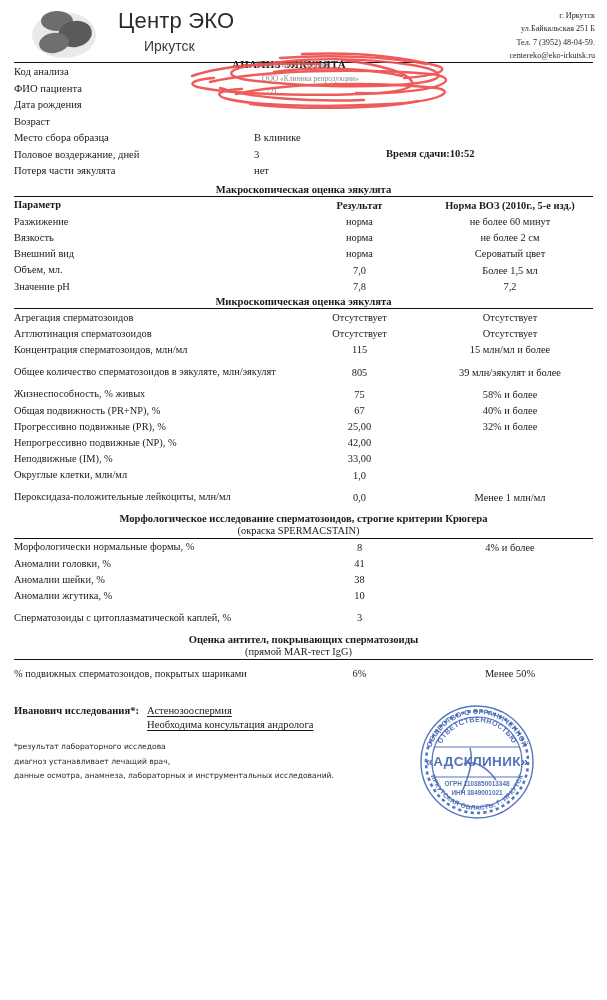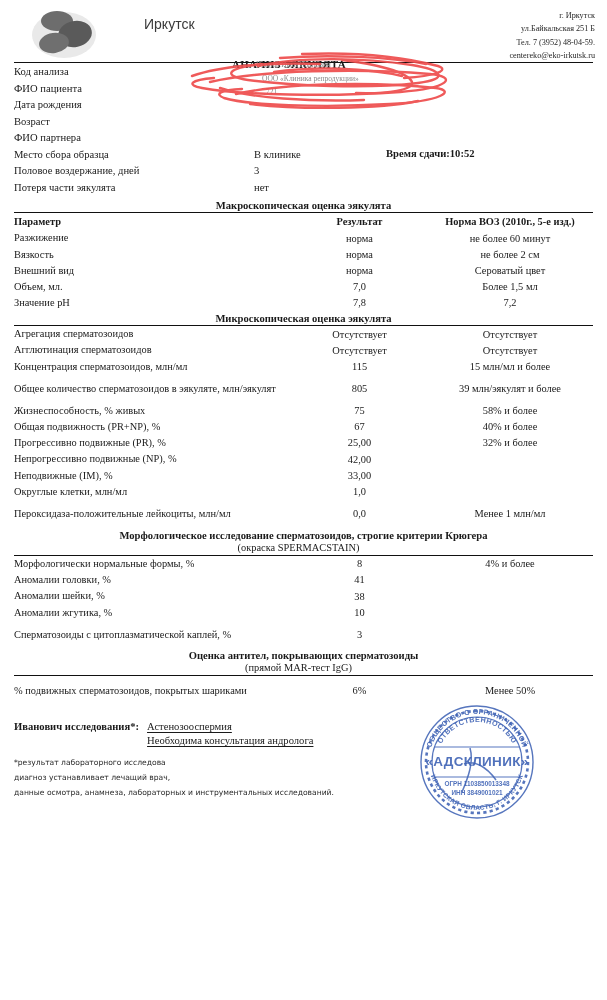--- a/index.html
+++ b/index.html
@@ -257,20 +257,21 @@
     <div class="logo">
       <svg width="74" height="52" viewBox="0 0 74 52">
         <ellipse cx="37" cy="27" rx="32" ry="23" fill="#e9e9e9"></ellipse>
         <ellipse cx="30" cy="13" rx="16" ry="10" fill="#6d6d6d"></ellipse>
         <ellipse cx="48" cy="26" rx="17" ry="13" fill="#5a5a5a" transform="rotate(-12 48 26)"></ellipse>
         <ellipse cx="27" cy="35" rx="15" ry="10" fill="#6f6f6f" transform="rotate(-8 27 35)"></ellipse>
       </svg>
     </div>
 
     <div class="brand">
+      <div class="brand-name">Центр ЭКО</div>
       <div class="brand-city">Иркутск</div>
     </div>
 
     <div class="contacts">
       <div>г. Иркутск</div>
       <div>ул.Байкальская  251 Б</div>
       <div>Тел. 7 (3952) 48-04-59.</div>
       <div>centereko@eko-irkutsk.ru</div>
     </div>
   </div>
@@ -307,24 +308,20 @@
     <div class="prow">
       <div class="label">ФИО пациента</div>
       <div class="value"></div>
     </div>
     <div class="prow">
       <div class="label">Дата рождения</div>
       <div class="value"></div>
     </div>
     <div class="prow">
       <div class="label">Возраст</div>
-      <div class="value"></div>
-    </div>
-    <div class="prow">
-      <div class="label">ФИО партнера</div>
       <div class="value"></div>
     </div>
     <div class="prow">
       <div class="label">Место сбора образца</div>
       <div class="value">В клинике</div>
     </div>
     <div class="prow">
       <div class="label">Половое воздержание, дней</div>
       <div class="value">3</div>
     </div>

